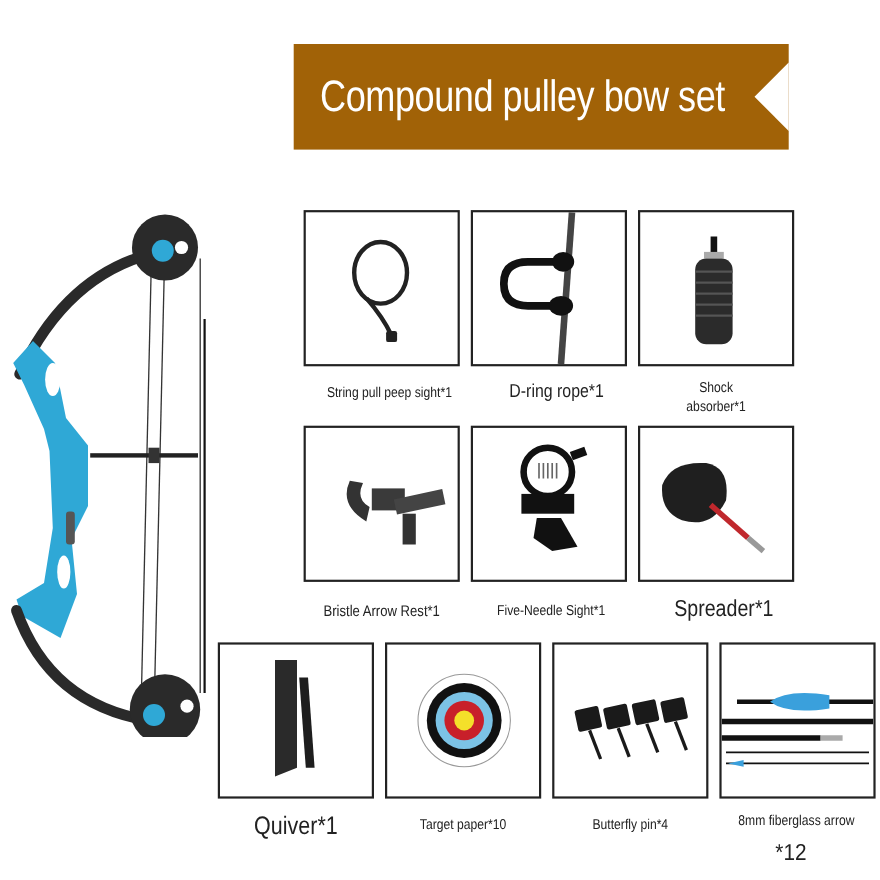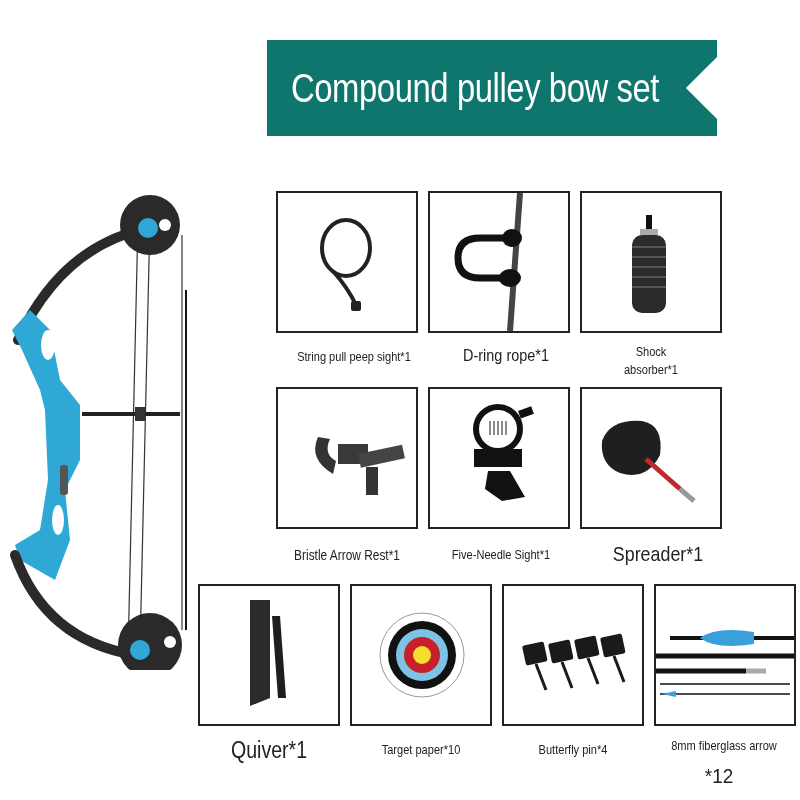--- a/index.html
+++ b/index.html
@@ -1,17 +1,17 @@
 <!DOCTYPE html>
 <html><head>
 <meta charset="utf-8">
 <style>
   html, body { margin:0; padding:0; background:#fff; }
   body { width:800px; height:800px; position:relative; overflow:hidden; font-family:"Liberation Sans", sans-serif; }
-  .banner { position:absolute; left:267px; top:40px; width:450px; height:96px; background:#0f766e; overflow:hidden; }
+  .banner { position:absolute; left:267px; top:40px; width:450px; height:96px; background:#a16207; overflow:hidden; }
   .banner .title { position:absolute; left:24px; top:26px; color:#fff; font-family:"Liberation Sans", sans-serif; font-size:40px; font-weight:400; letter-spacing:-0.5px; white-space:nowrap; transform:scaleX(0.82); transform-origin:left top; }
   .banner .notch { position:absolute; right:-22px; top:26px; width:44px; height:44px; background:#fff; transform:rotate(45deg); }
   .box { position:absolute; border:2px solid #222; background:#fff; box-sizing:border-box; }
   .label { position:absolute; color:#222; font-family:"Liberation Sans", sans-serif; text-align:center; white-space:nowrap; transform-origin:center top; }
   .bow { position:absolute; left:0; top:190px; }
 </style>
 </head>
 <body>
 
 <div class="banner">

